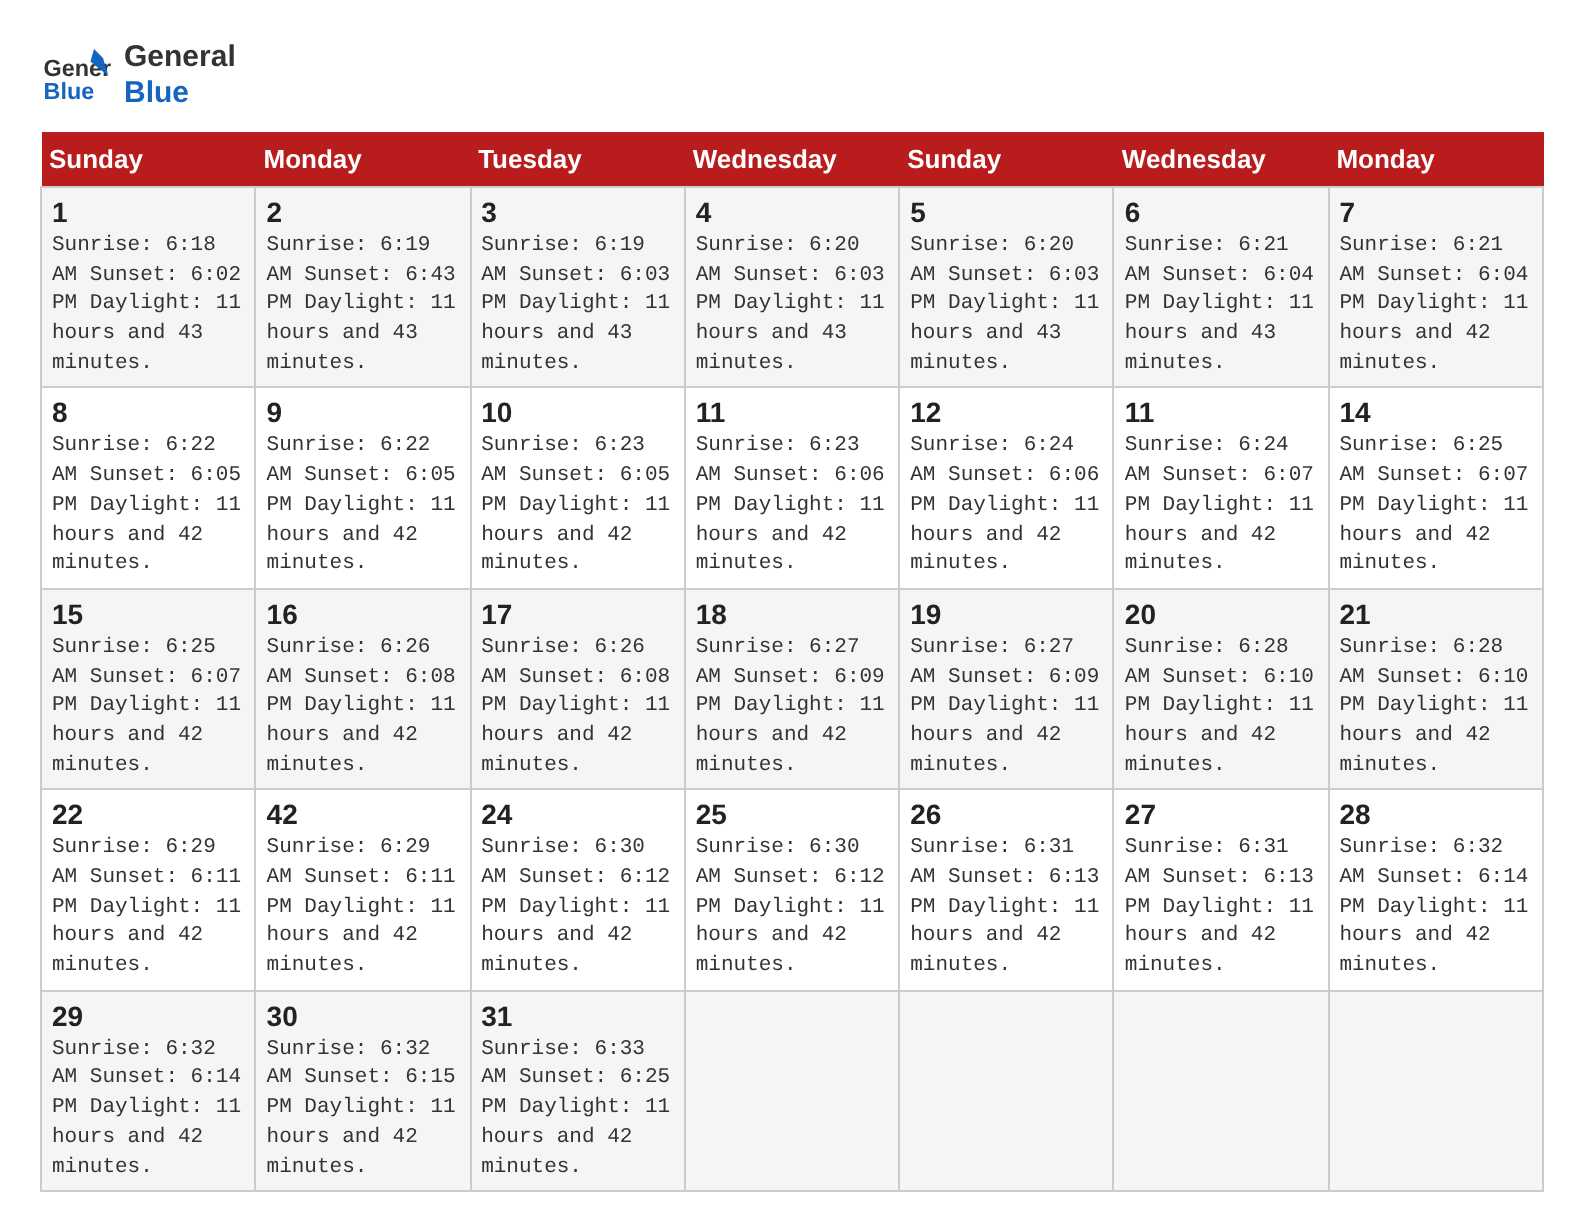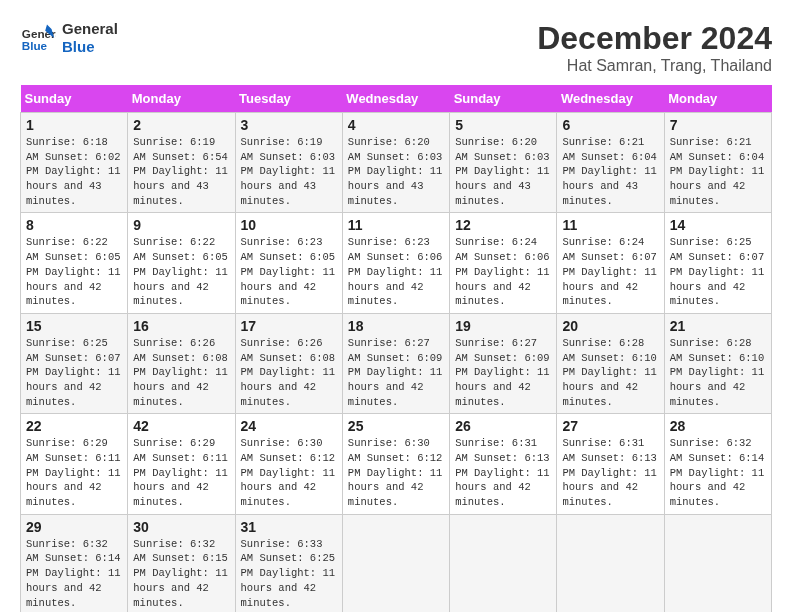--- a/index.html
+++ b/index.html
@@ -36,21 +36,21 @@
     .location-title {
       font-size: 16px;
       color: #555;
     }
     table {
       width: 100%;
       border-collapse: collapse;
       font-size: 11px;
     }
     thead tr th {
-      background: #d946ef;
+      background: #b91c1c;
       color: #fff;
       padding: 6px 4px;
       text-align: left;
       font-size: 13px;
       font-weight: bold;
       margin-left: 24px;
     }
     tbody tr td {
       border: 1px solid #ccc;
       vertical-align: top;
@@ -88,24 +88,20 @@
   <div class="logo">
     <svg class="logo-icon" viewBox="0 0 40 40">
       <text x="2" y="20" font-size="13" font-weight="bold" fill="#333">General</text>
       <text x="2" y="33" font-size="13" font-weight="bold" fill="#1565c0">Blue</text>
       <polygon points="30,5 40,15 35,10 38,20 28,12" fill="#1565c0"></polygon>
     </svg>
     <div>
       <div style="font-size:15px;font-weight:bold;color:#333;line-height:1.2;">General<br><span style="color:#1565c0;">Blue</span></div>
     </div>
   </div>
-  <div class="title-area">
-    <div class="month-title">December 2024</div>
-    <div class="location-title">Hat Samran, Trang, Thailand</div>
-  </div>
 </div>
 
 <table>
   <thead>
     <tr>
     <th>Sunday</th>
         <th>Monday</th>
         <th>Tuesday</th>
         <th>Wednesday</th>
         <th>Sunday</th>
@@ -117,21 +113,21 @@
   <tr>
         <td>
           <span class="day-num">1</span>
           <div class="day-info">Sunrise: 6:18 AM
 Sunset: 6:02 PM
 Daylight: 11 hours and 43 minutes.</div>
         </td>
         <td>
           <span class="day-num">2</span>
           <div class="day-info">Sunrise: 6:19 AM
-Sunset: 6:54 PM
+Sunset: 6:43 PM
 Daylight: 11 hours and 43 minutes.</div>
         </td>
         <td>
           <span class="day-num">3</span>
           <div class="day-info">Sunrise: 6:19 AM
 Sunset: 6:03 PM
 Daylight: 11 hours and 43 minutes.</div>
         </td>
         <td>
           <span class="day-num">4</span>

